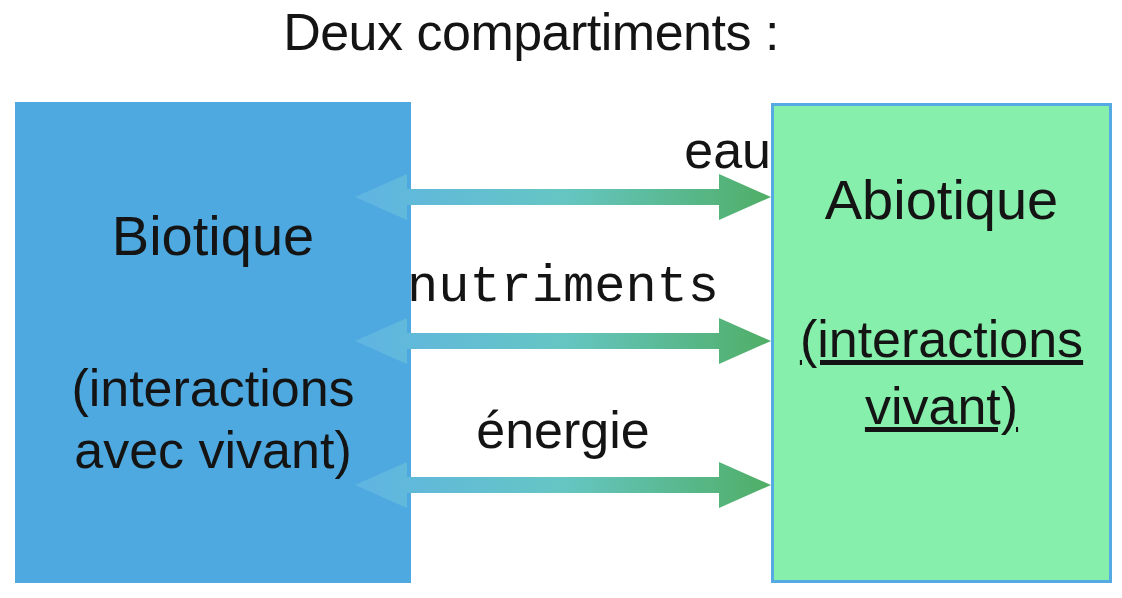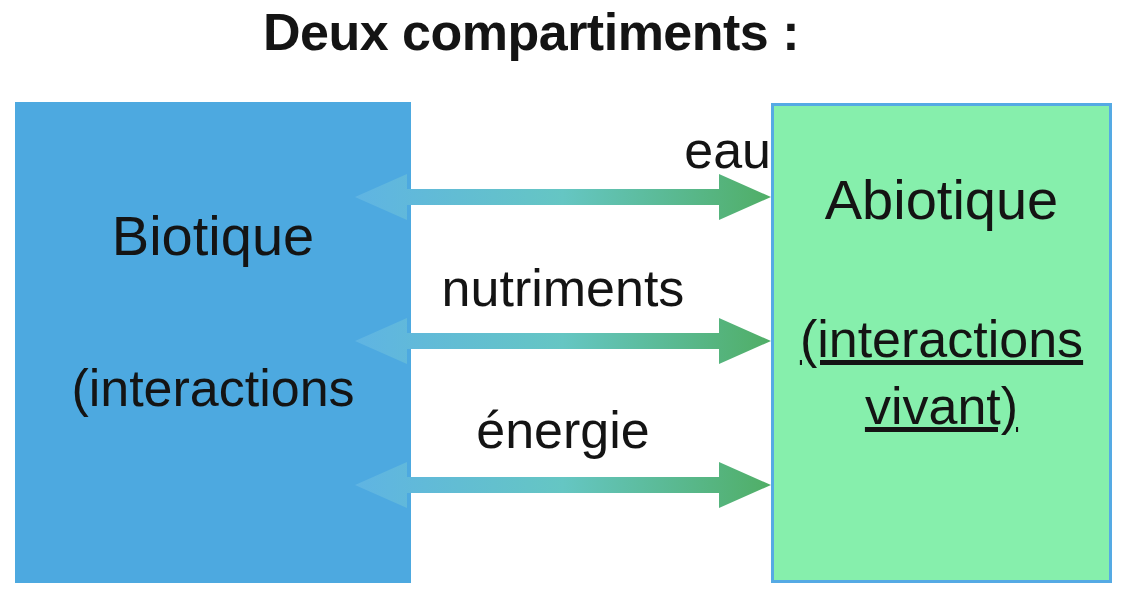--- a/index.html
+++ b/index.html
@@ -17,21 +17,21 @@
     color: #141414;
   }
   .title {
     position: absolute;
     top: 0;
     left: 0;
     width: 1062px;
     text-align: center;
     font-size: 52px;
     line-height: 64px;
-    font-weight: 700;
+    font-weight: 400;
     color: #141414;
     letter-spacing: -0.5px;
   }
   .box {
     position: absolute;
     box-sizing: border-box;
   }
   .box-biotic {
     left: 15px;
     top: 102px;
@@ -71,21 +71,21 @@
   .flow-label {
     position: absolute;
     left: 355px;
     width: 416px;
     text-align: center;
     font-size: 52px;
     line-height: 56px;
     color: #141414;
   }
   .label-1 { top: 122px; text-align: right; }
-  .label-2 { top: 260px; }
+  .label-2 { top: 260px; font-family: Liberation Mono, monospace; }
   .label-3 { top: 402px; text-align: center; }
   .arrow {
     position: absolute;
     left: 355px;
     width: 416px;
     height: 48px;
   }
   .arrow-1 { top: 173px; }
   .arrow-2 { top: 317px; }
   .arrow-3 { top: 461px; }
@@ -95,20 +95,21 @@
 <body>
 
 <div class="canvas">
 
   <div class="title">Deux compartiments :</div>
 
   <div class="box box-biotic">
     <div class="box-heading">Biotique</div>
     <div class="box-sub">
       <div>(interactions</div>
+      <div>avec vivant)</div>
     </div>
   </div>
 
   <div class="box box-abiotic">
     <div class="box-heading">Abiotique</div>
     <div class="box-sub">
       <div>(interactions</div>
       <div>vivant)</div>
     </div>
   </div>

